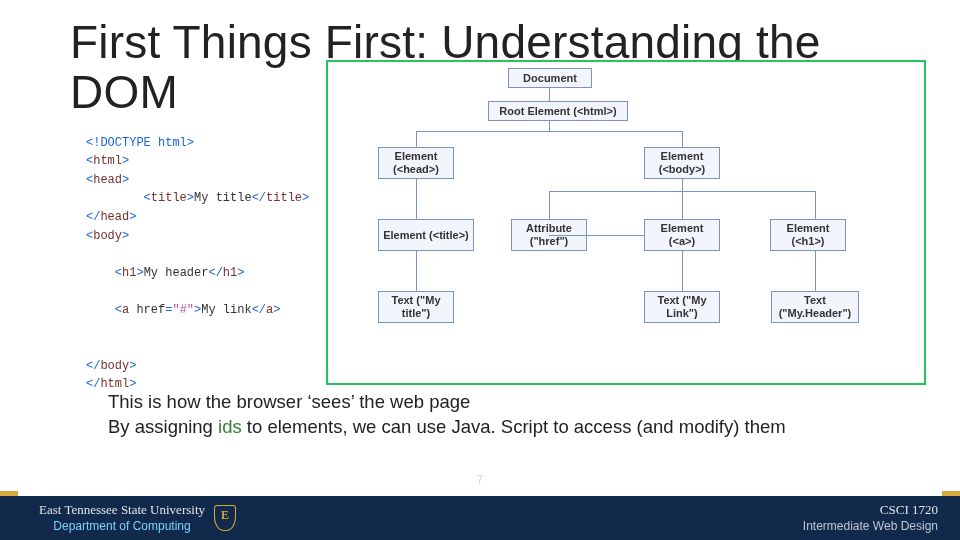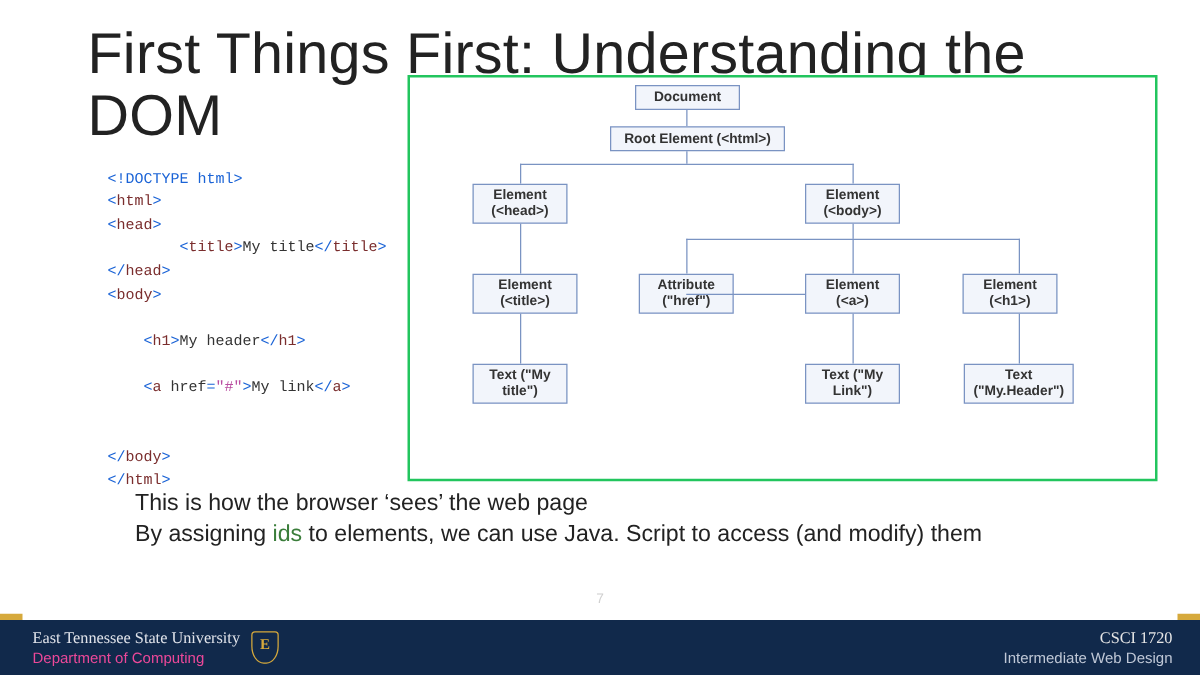--- a/index.html
+++ b/index.html
@@ -10,23 +10,23 @@
   .kw { color: #1a63d6; }
   .tag { color: #7a2d2d; }
   .str { color: #b94da0; }
   .txt { color: #333; }
   .body-text { position: absolute; left: 108px; top: 390px; right: 50px; font-size: 18.5px; color: #222; line-height: 1.35; }
   .body-text .id { color: #3a7d3a; }
   .diagram { position: absolute; left: 326px; top: 60px; width: 600px; height: 325px; border: 2px solid #22c55e; background: #fff; }
   .dbox { position: absolute; border: 1.2px solid #7a93c2; background: #f2f5fb; font-size: 11px; font-weight: 700; color: #333; text-align: center; display: flex; align-items: center; justify-content: center; padding: 2px 4px; line-height: 1.15; }
   .conn { position: absolute; background: #7a93c2; }
   .footer { position: absolute; left: 0; bottom: 0; width: 960px; height: 44px; background: #11294b; display: flex; align-items: center; color: #e6e6e6; }
-  .footer .left { padding-left: 26px; font-size: 13px; line-height: 1.25; color: #e0e3ea; }
+  .footer .left { padding-left: 39px; font-size: 13px; line-height: 1.25; color: #e0e3ea; text-align: center; }
   .footer .left .u { font-family: Georgia, "Times New Roman", serif; font-size: 13px; }
-  .footer .left .d { font-size: 12px; color: #ec4899; }
+  .footer .left .d { font-size: 12px; color: #7dd3fc; }
   .footer .right { margin-left: auto; padding-right: 22px; text-align: right; font-size: 13px; line-height: 1.25; }
   .footer .right .c1 { font-family: Georgia, serif; }
   .footer .right .c2 { font-size: 12px; color: #bfc7d6; }
   .logo { width: 40px; height: 32px; display: flex; align-items: center; justify-content: center; }
   .shield { width: 22px; height: 26px; border: 1.5px solid #d6a93c; border-radius: 3px 3px 10px 10px / 3px 3px 14px 14px; position: relative; background: #11294b; }
   .shield::after { content: "E"; position: absolute; top: 2px; left: 0; right: 0; text-align: center; font-size: 12px; font-weight: 700; color: #d6a93c; font-family: Georgia, serif; }
   .acc-l { position: absolute; left: 0; bottom: 44px; width: 18px; height: 5px; background: #d6a93c; }
   .acc-r { position: absolute; right: 0; bottom: 44px; width: 18px; height: 5px; background: #d6a93c; }
   .pgnum { position: absolute; left: 50%; transform: translateX(-50%); bottom: 55px; font-size: 11px; color: #d0d0d0; }
 </style>
@@ -68,21 +68,21 @@
     <div class="dbox" style="left:50px; top:85px; width:76px; height:32px;">Element (&lt;head&gt;)</div>
     <div class="dbox" style="left:316px; top:85px; width:76px; height:32px;">Element (&lt;body&gt;)</div>
 
     <div class="conn" style="left:88px; top:117px; width:1px; height:40px;"></div>
     <div class="conn" style="left:354px; top:117px; width:1px; height:12px;"></div>
     <div class="conn" style="left:221px; top:129px; width:267px; height:1px;"></div>
     <div class="conn" style="left:221px; top:129px; width:1px; height:28px;"></div>
     <div class="conn" style="left:354px; top:129px; width:1px; height:28px;"></div>
     <div class="conn" style="left:487px; top:129px; width:1px; height:28px;"></div>
 
-    <div class="dbox" style="left:50px; top:157px; width:84px; height:32px;">Element (&lt;title&gt;)</div>
+    <div class="dbox" style="left:50px; top:157px; width:96px; height:32px;">Element (&lt;title&gt;)</div>
     <div class="dbox" style="left:183px; top:157px; width:76px; height:32px;">Attribute ("href")</div>
     <div class="dbox" style="left:316px; top:157px; width:76px; height:32px;">Element (&lt;a&gt;)</div>
     <div class="dbox" style="left:442px; top:157px; width:76px; height:32px;">Element (&lt;h1&gt;)</div>
 
     <div class="conn" style="left:88px; top:189px; width:1px; height:40px;"></div>
     <div class="conn" style="left:221px; top:173px; width:95px; height:1px;"></div>
     <div class="conn" style="left:354px; top:189px; width:1px; height:40px;"></div>
     <div class="conn" style="left:487px; top:189px; width:1px; height:40px;"></div>
 
     <div class="dbox" style="left:50px; top:229px; width:76px; height:32px;">Text ("My title")</div>

